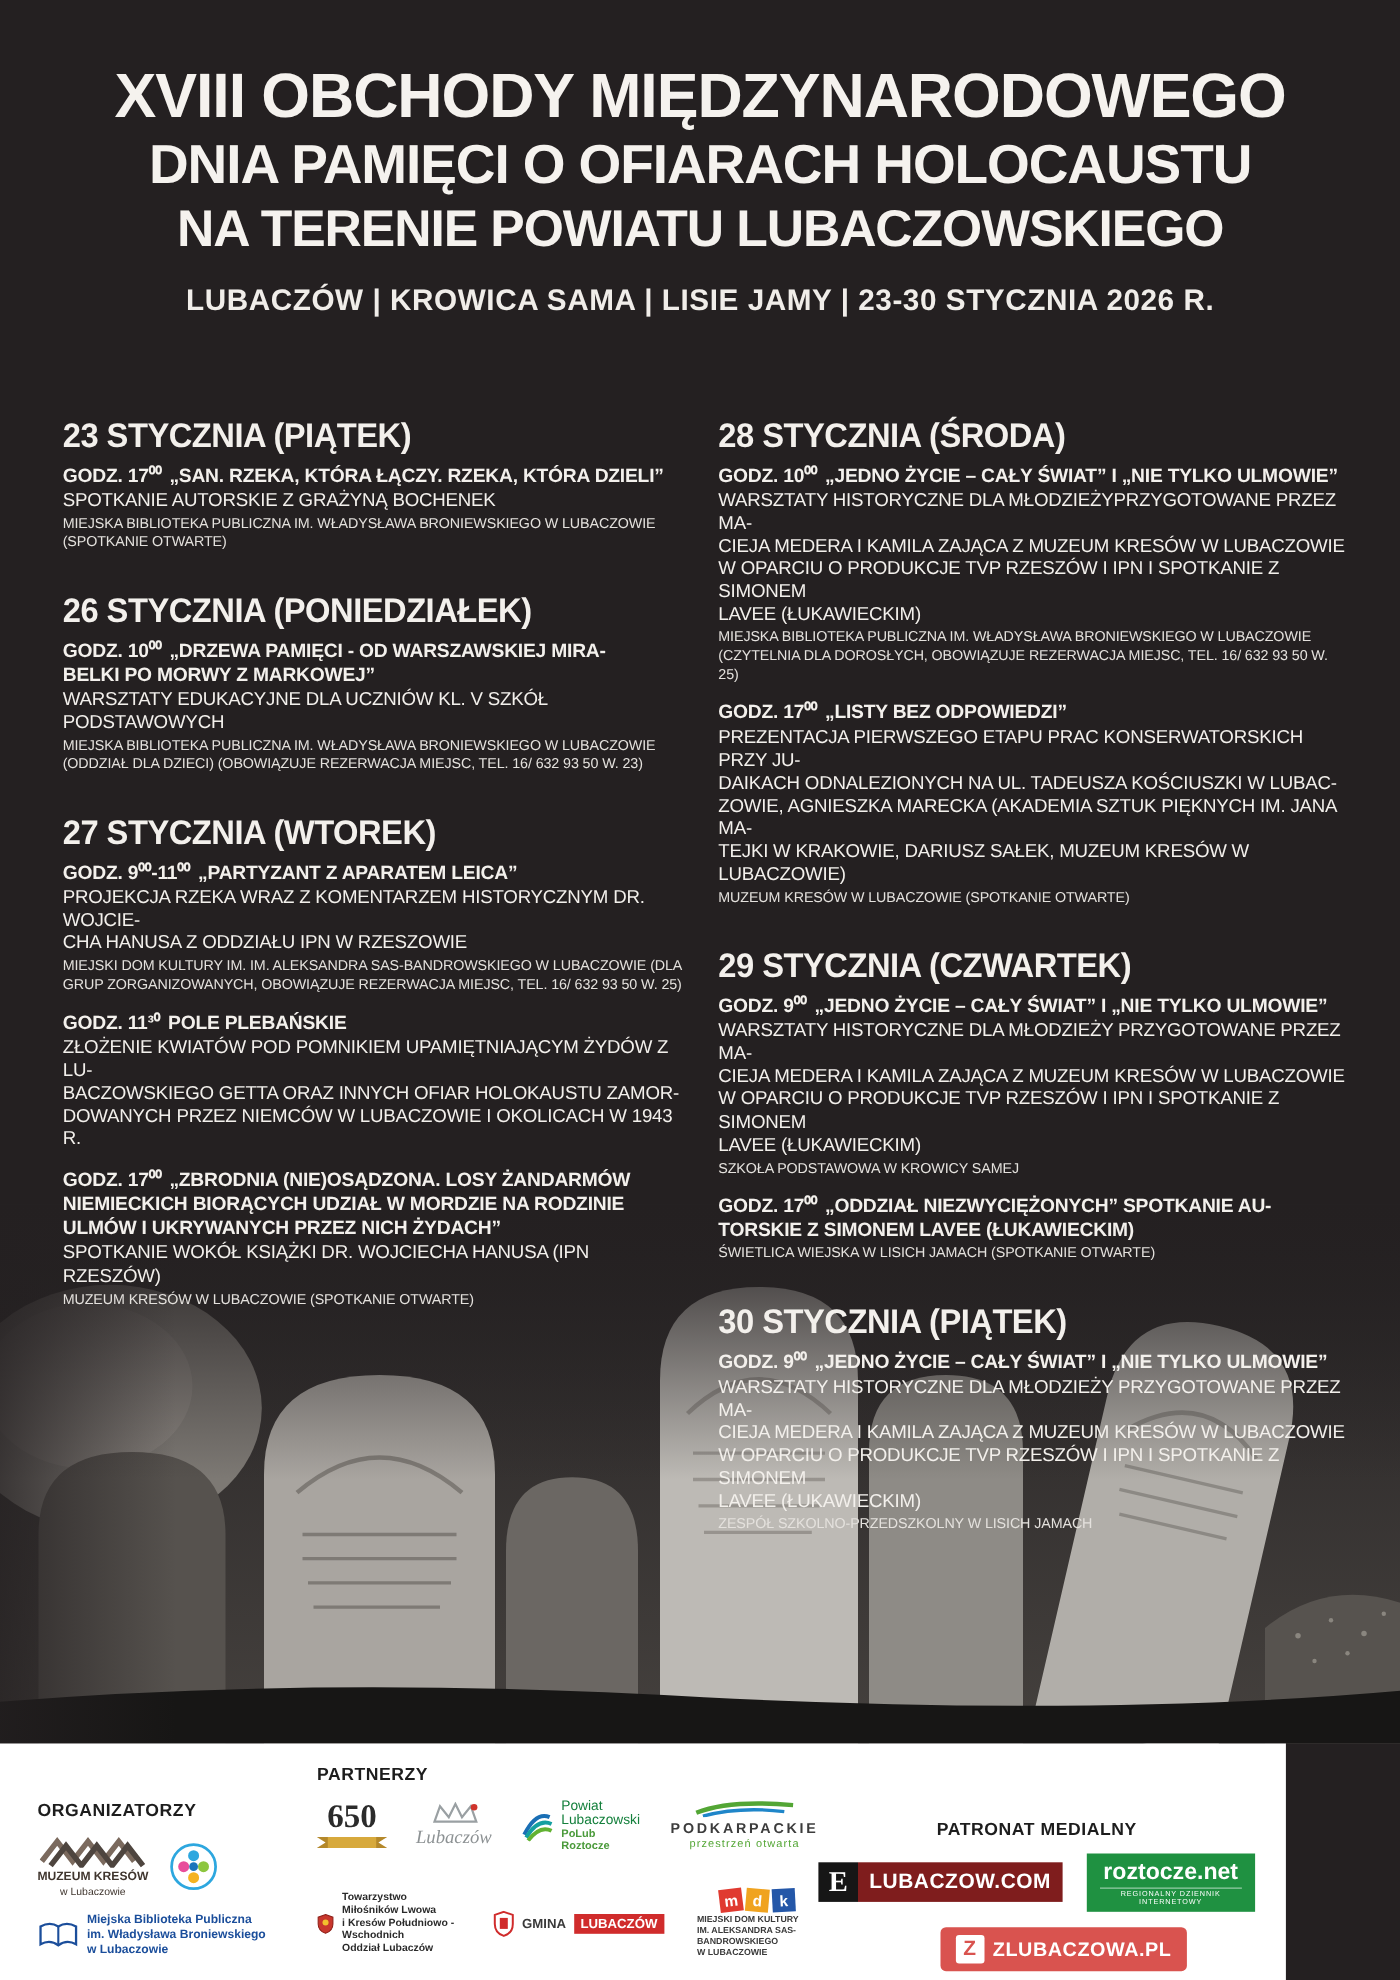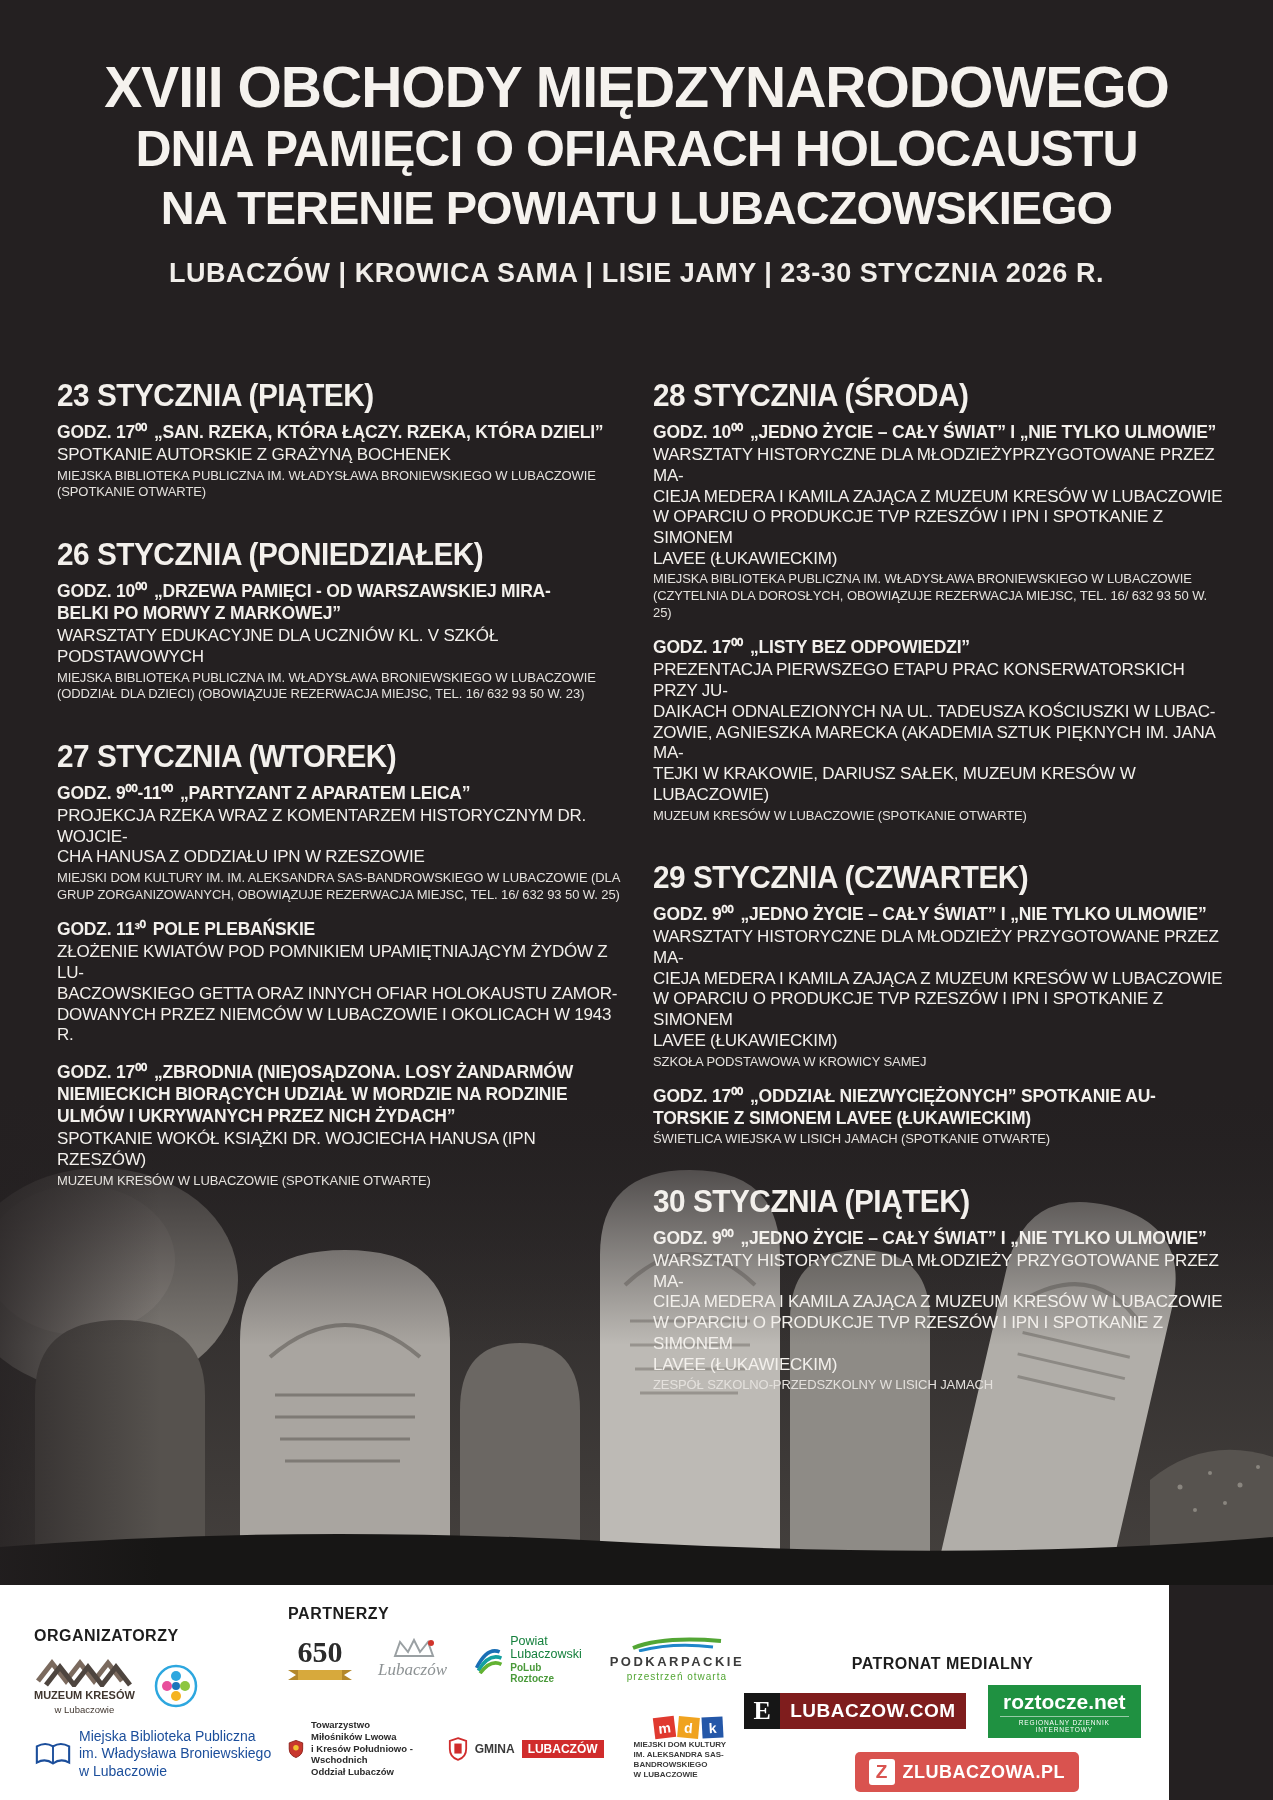--- a/index.html
+++ b/index.html
@@ -38,21 +38,21 @@
   .f-col-part{flex:1;padding-left:16px;}
   .f-col-media{width:420px;}
   .f-col-media .f-head{text-align:center;}
   .f-row{display:flex;align-items:center;gap:18px;margin-bottom:12px;}
   .chip{display:flex;align-items:center;gap:7px;}
   .chip-v{display:flex;flex-direction:column;align-items:center;gap:2px;}
   
   .muzeum-txt{font-size:11px;font-weight:700;color:#40362f;text-align:center;line-height:1.2;}
   .muzeum-sub{font-size:9.5px;font-weight:400;}
   
-  .bib-txt{font-size:14px;font-weight:400;color:#1b4e9b;line-height:1.25;white-space:pre-line;}
+  .bib-txt{font-size:11px;font-weight:700;color:#1b4e9b;line-height:1.25;white-space:pre-line;}
   
   .l650{font-family:"Liberation Serif", serif;font-size:30px;font-weight:700;color:#2b2b2b;line-height:1;}
   
   .lubcity{font-family:"Liberation Serif", serif;font-style:italic;font-size:17px;color:#8d9294;}
   
   .powiat-name{font-size:12.5px;font-weight:400;color:#15803d;line-height:1.1;white-space:pre-line;}
   .powiat-sub{font-size:10px;font-weight:700;color:#4a9a3a;}
   
   .podk-name{font-size:13px;font-weight:600;letter-spacing:2.5px;color:#3c3c3c;}
   .podk-sub{font-size:10px;color:#53a635;letter-spacing:1px;}

